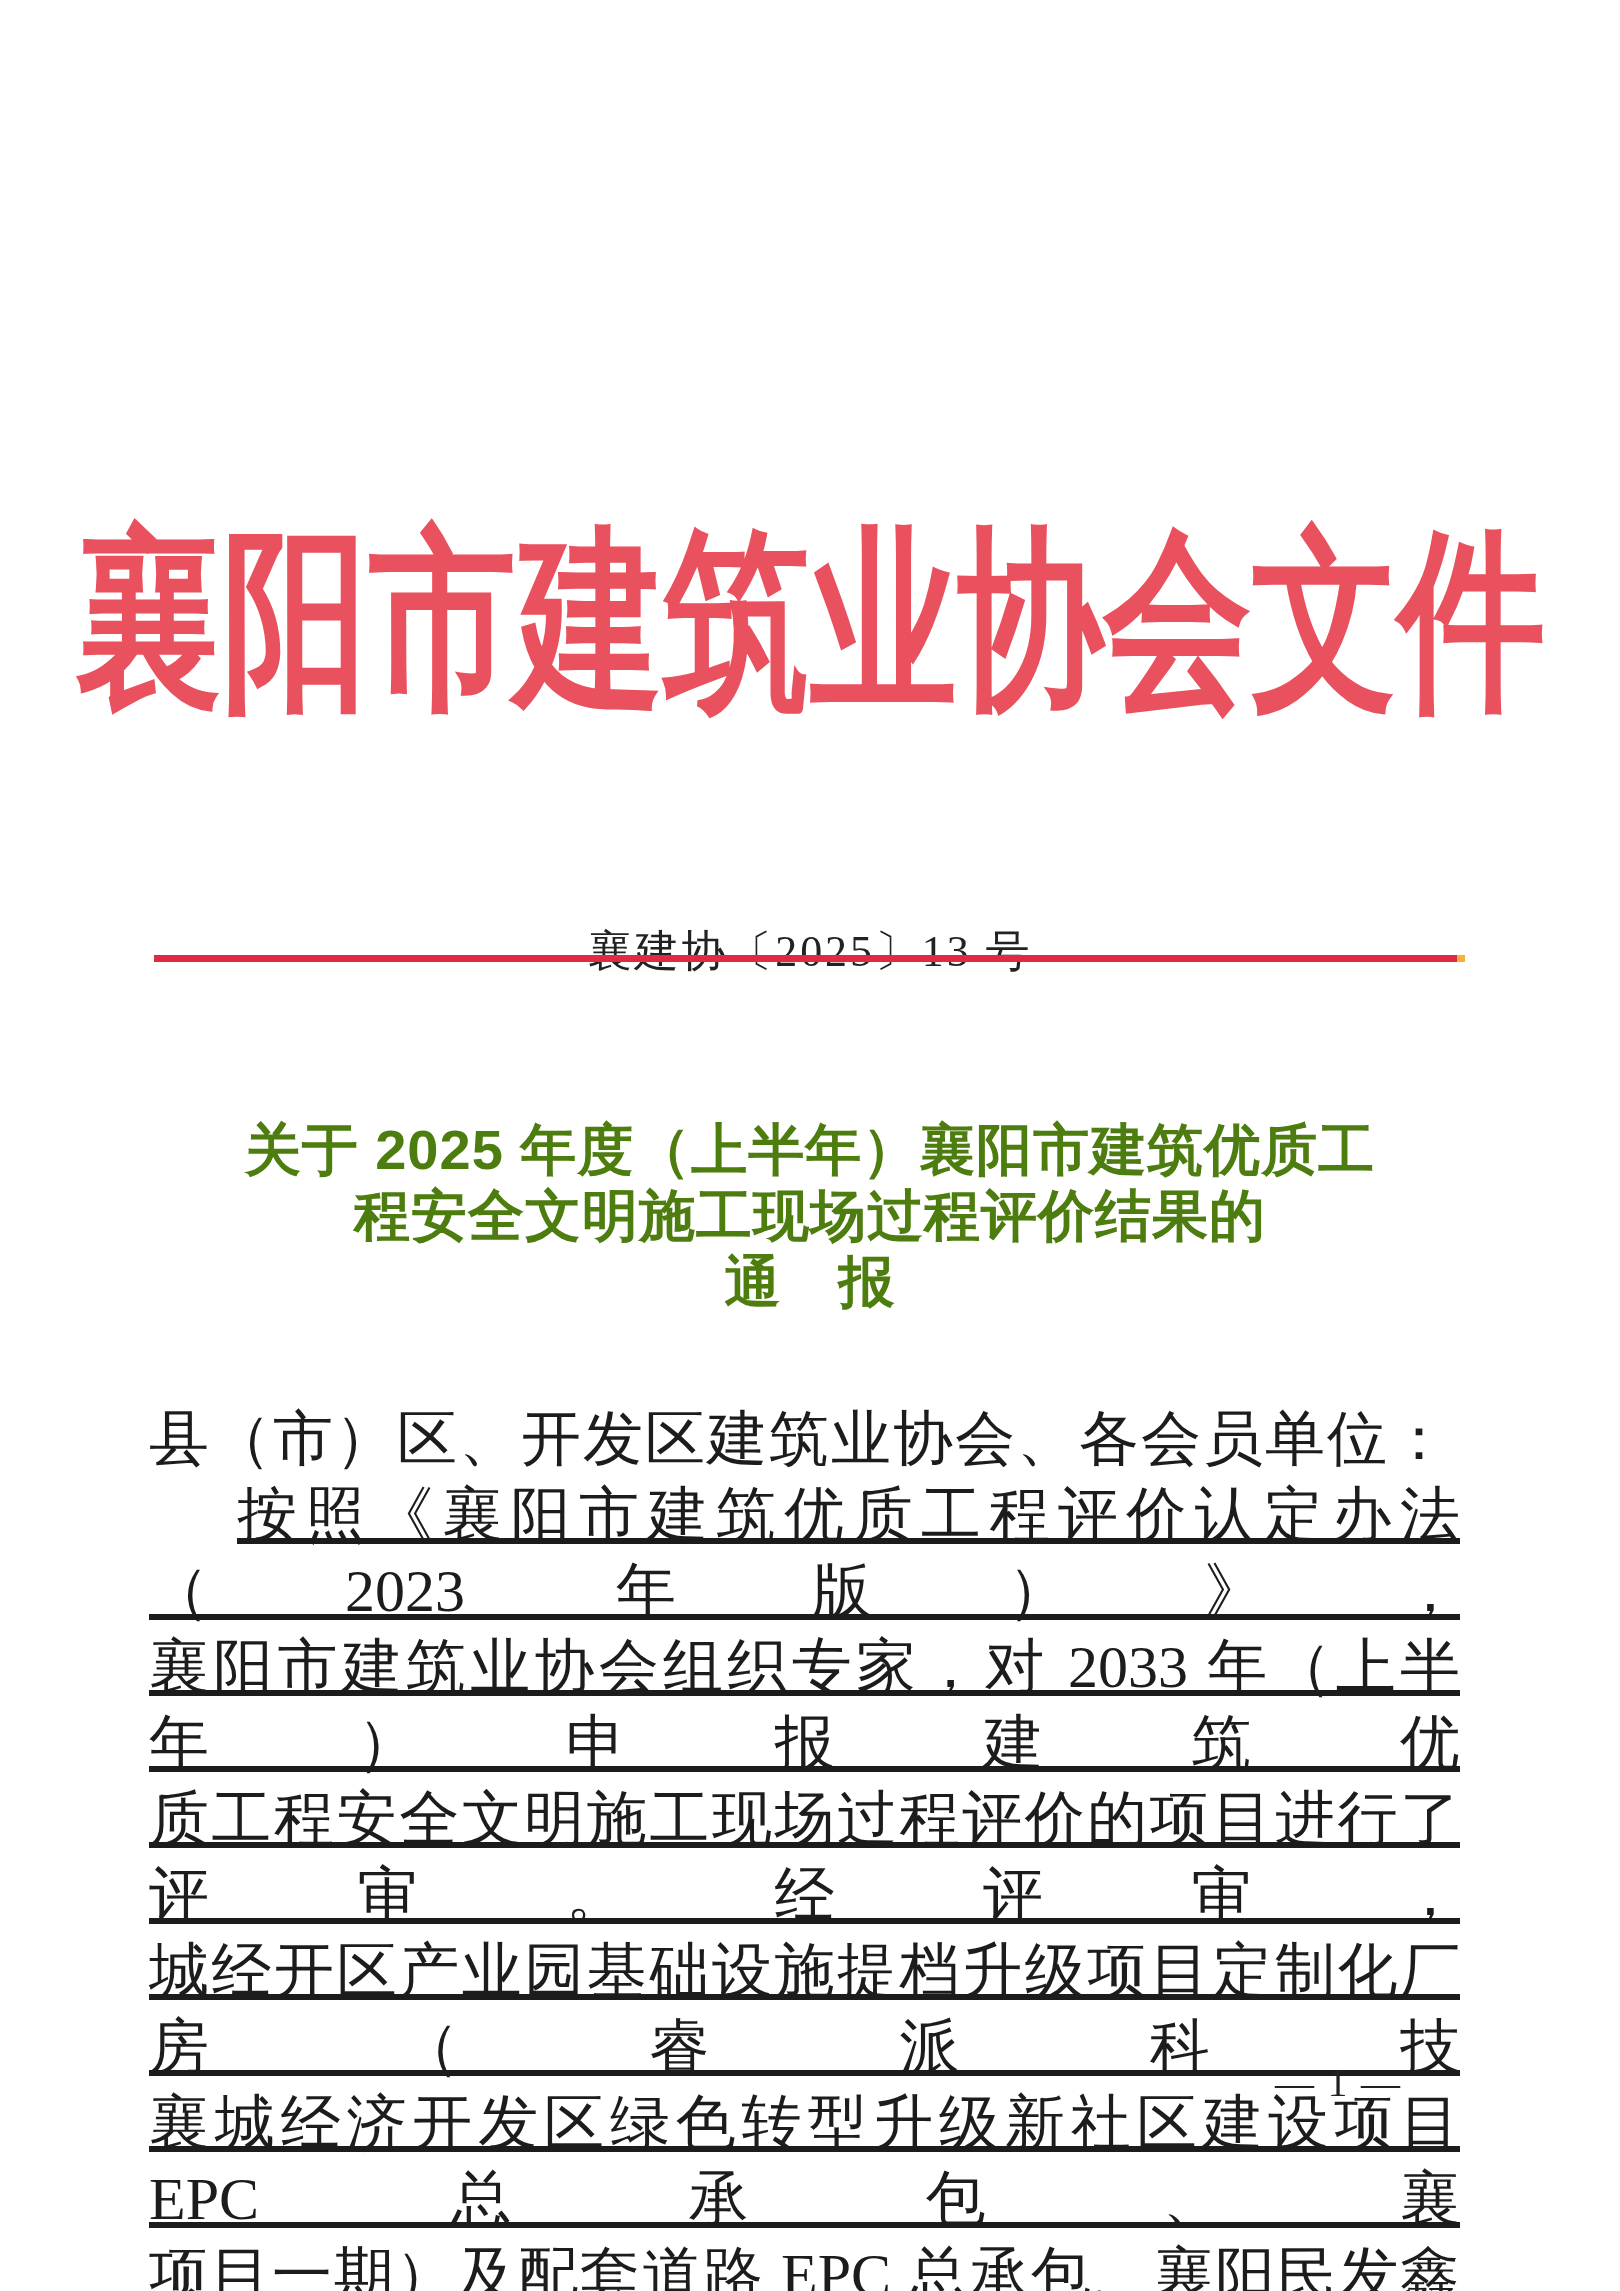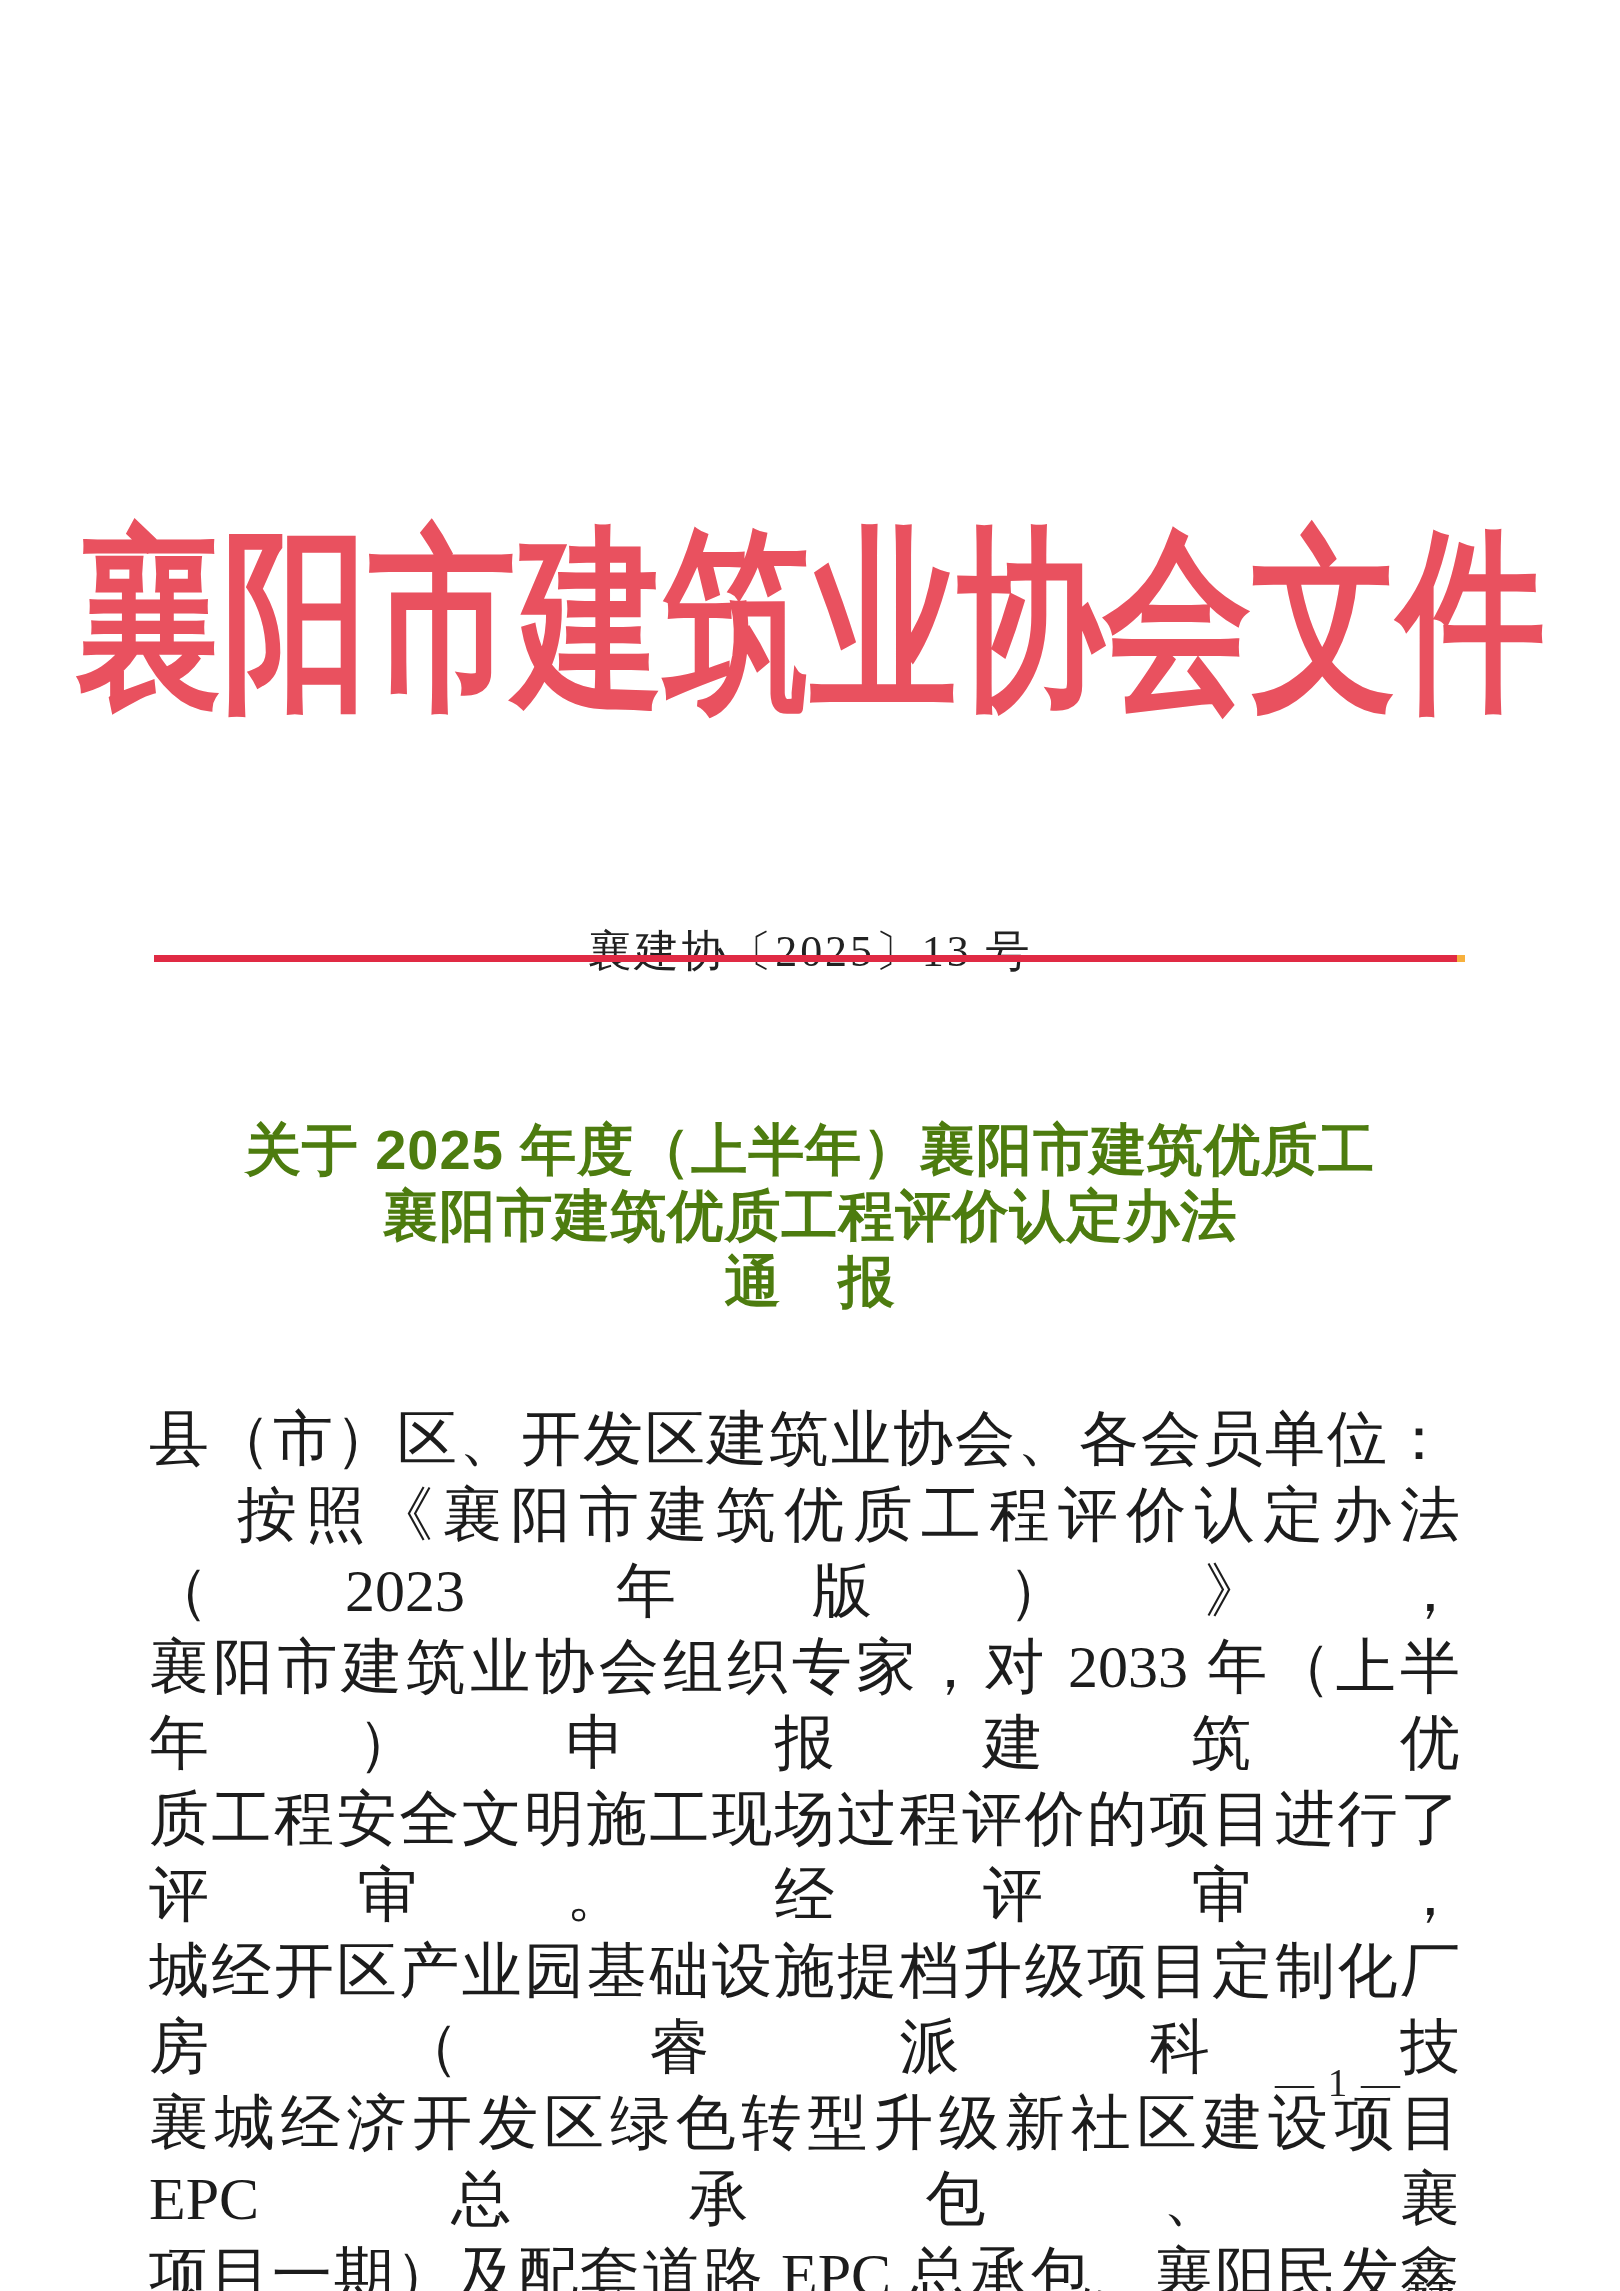--- a/index.html
+++ b/index.html
@@ -91,20 +91,21 @@
     line-height: 76px;
     color: #1c1c1c;
   }
   .salutation {
     text-align: left;
     letter-spacing: 2px;
   }
   .body-line {
     text-align: justify;
     text-align-last: justify;
+    text-decoration: underline;
     -moz-text-align-last: justify;
   }
   .body-line.indent {
     text-indent: 88px;
   }
   
   .page-number {
     position: absolute;
     top: 2061px;
     right: 218px;
@@ -125,21 +126,21 @@
   </div>
 
   <div class="doc-number">襄建协〔2025〕13 号</div>
 
   <div class="red-line">
     <span class="yellow-tip"></span>
   </div>
 
   <div class="main-title">
     <div>关于 2025 年度（上半年）襄阳市建筑优质工</div>
-    <div>襄阳市建筑优质工程评价认定办法</div>
+    <div>程安全文明施工现场过程评价结果的</div>
     <div>通　报</div>
   </div>
 
   <div class="body-block">
     <div class="salutation">县（市）区、开发区建筑业协会、各会员单位：</div>
     <div class="body-line indent">按照《襄阳市建筑优质工程评价认定办法（2023 年版）》，</div>
     <div class="body-line">襄阳市建筑业协会组织专家，对 2033 年（上半年）申报建筑优</div>
     <div class="body-line">质工程安全文明施工现场过程评价的项目进行了评审。经评审，</div>
     <div class="body-line">城经开区产业园基础设施提档升级项目定制化厂房（睿派科技</div>
     <div class="body-line">襄城经济开发区绿色转型升级新社区建设项目 EPC 总承包、襄</div>

